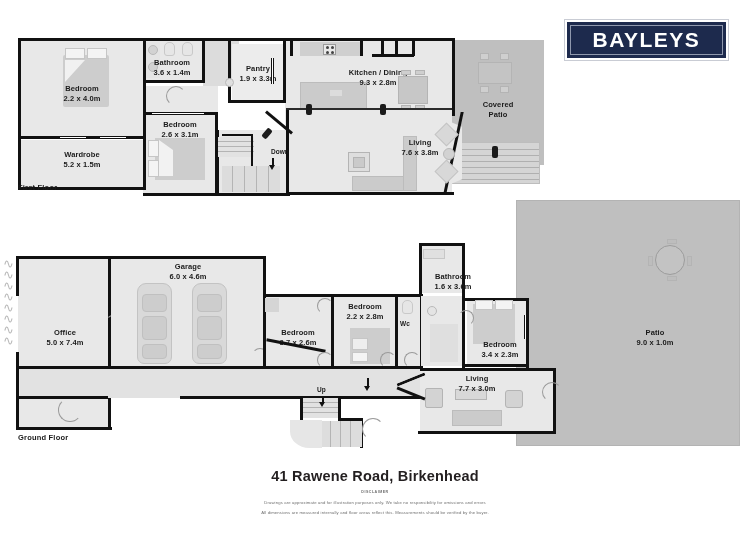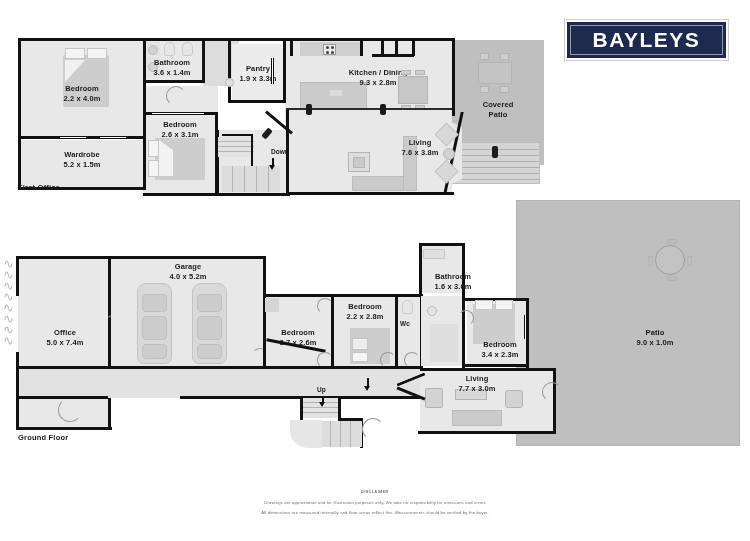--- a/index.html
+++ b/index.html
@@ -264,21 +264,21 @@
     <div class="stair" style="left:222px;top:166px;width:58px;height:26px;background:#dcdcdc;">
       <i style="left:10px;top:0;width:1px;height:26px;"></i>
       <i style="left:22px;top:0;width:1px;height:26px;"></i>
       <i style="left:34px;top:0;width:1px;height:26px;"></i>
       <i style="left:46px;top:0;width:1px;height:26px;"></i>
     </div>
     <div class="minilabel" style="left:271px;top:148px;">Down</div>
     <div class="astem" style="left:272px;top:158px;height:8px;"></div>
     <div class="arrow arrowdn" style="left:269px;top:165px;"></div>
 
-    <div class="floor-label" style="left:18px;top:183px;">First Office</div>
+    <div class="floor-label" style="left:18px;top:183px;">First Floor</div>
   </div>
 
   <div>
 
     <div class="room patio" style="left:516px;top:200px;width:224px;height:246px;border:1px solid #b3b3b3;"></div>
     <div class="rnd" style="left:655px;top:245px;width:30px;height:30px;background:#c3c3c3;border:1px solid #9c9c9c;"></div>
     <div class="fur out" style="left:667px;top:239px;width:10px;height:5px;background:#bdbdbd;"></div>
     <div class="fur out" style="left:667px;top:276px;width:10px;height:5px;background:#bdbdbd;"></div>
     <div class="fur out" style="left:648px;top:256px;width:5px;height:10px;background:#bdbdbd;"></div>
     <div class="fur out" style="left:687px;top:256px;width:5px;height:10px;background:#bdbdbd;"></div>
@@ -298,21 +298,21 @@
       <span>Office</span>
       <span class="l2">5.0 x 7.4m</span>
     </div>
     <div class="doorarc" style="left:106px;top:315px;width:14px;height:14px;border-color:#9a9a9a #9a9a9a transparent transparent;"></div>
     <div class="doorarc" style="left:106px;top:370px;width:14px;height:14px;border-color:#9a9a9a #9a9a9a transparent transparent;"></div>
 
     <div class="room" style="left:111px;top:258px;width:152px;height:112px;"></div>
     <div class="wall" style="left:111px;top:256px;width:155px;height:3px;"></div>
     <div class="label" style="left:140px;top:262px;width:96px;">
       <span>Garage</span>
-      <span class="l2">4.0 x 5.2m</span>
+      <span class="l2">6.0 x 4.6m</span>
     </div>
     <div class="car" style="left:137px;top:283px;width:35px;height:81px;">
       <div class="wind" style="top:10px;height:18px;"></div>
       <div class="wind" style="top:32px;height:24px;"></div>
       <div class="wind" style="top:60px;height:15px;"></div>
     </div>
     <div class="car" style="left:192px;top:283px;width:35px;height:81px;">
       <div class="wind" style="top:10px;height:18px;"></div>
       <div class="wind" style="top:32px;height:24px;"></div>
       <div class="wind" style="top:60px;height:15px;"></div>
@@ -422,17 +422,18 @@
     <div class="doorarc" style="left:362px;top:418px;width:22px;height:22px;border-color:#9a9a9a transparent transparent #9a9a9a;"></div>
     <div class="minilabel" style="left:317px;top:386px;">Up</div>
     <div class="astem" style="left:322px;top:396px;height:8px;"></div>
     <div class="arrow arrowdn" style="left:319px;top:402px;"></div>
     <div class="astem" style="left:367px;top:378px;height:10px;"></div>
     <div class="arrow arrowdn" style="left:364px;top:386px;"></div>
 
     <div class="floor-label" style="left:18px;top:433px;">Ground Floor</div>
   </div>
 
+  <div class="title">41 Rawene Road, Birkenhead</div>
   <div class="disc-h">DISCLAIMER</div>
   <div class="disc-1">Drawings are approximate and for illustration purposes only. We take no responsibility for omissions and errors</div>
   <div class="disc-2">All dimensions are measured internally and floor areas reflect this. Measurements should be verified by the buyer.</div>
 
 </div>
 
 </body></html>

